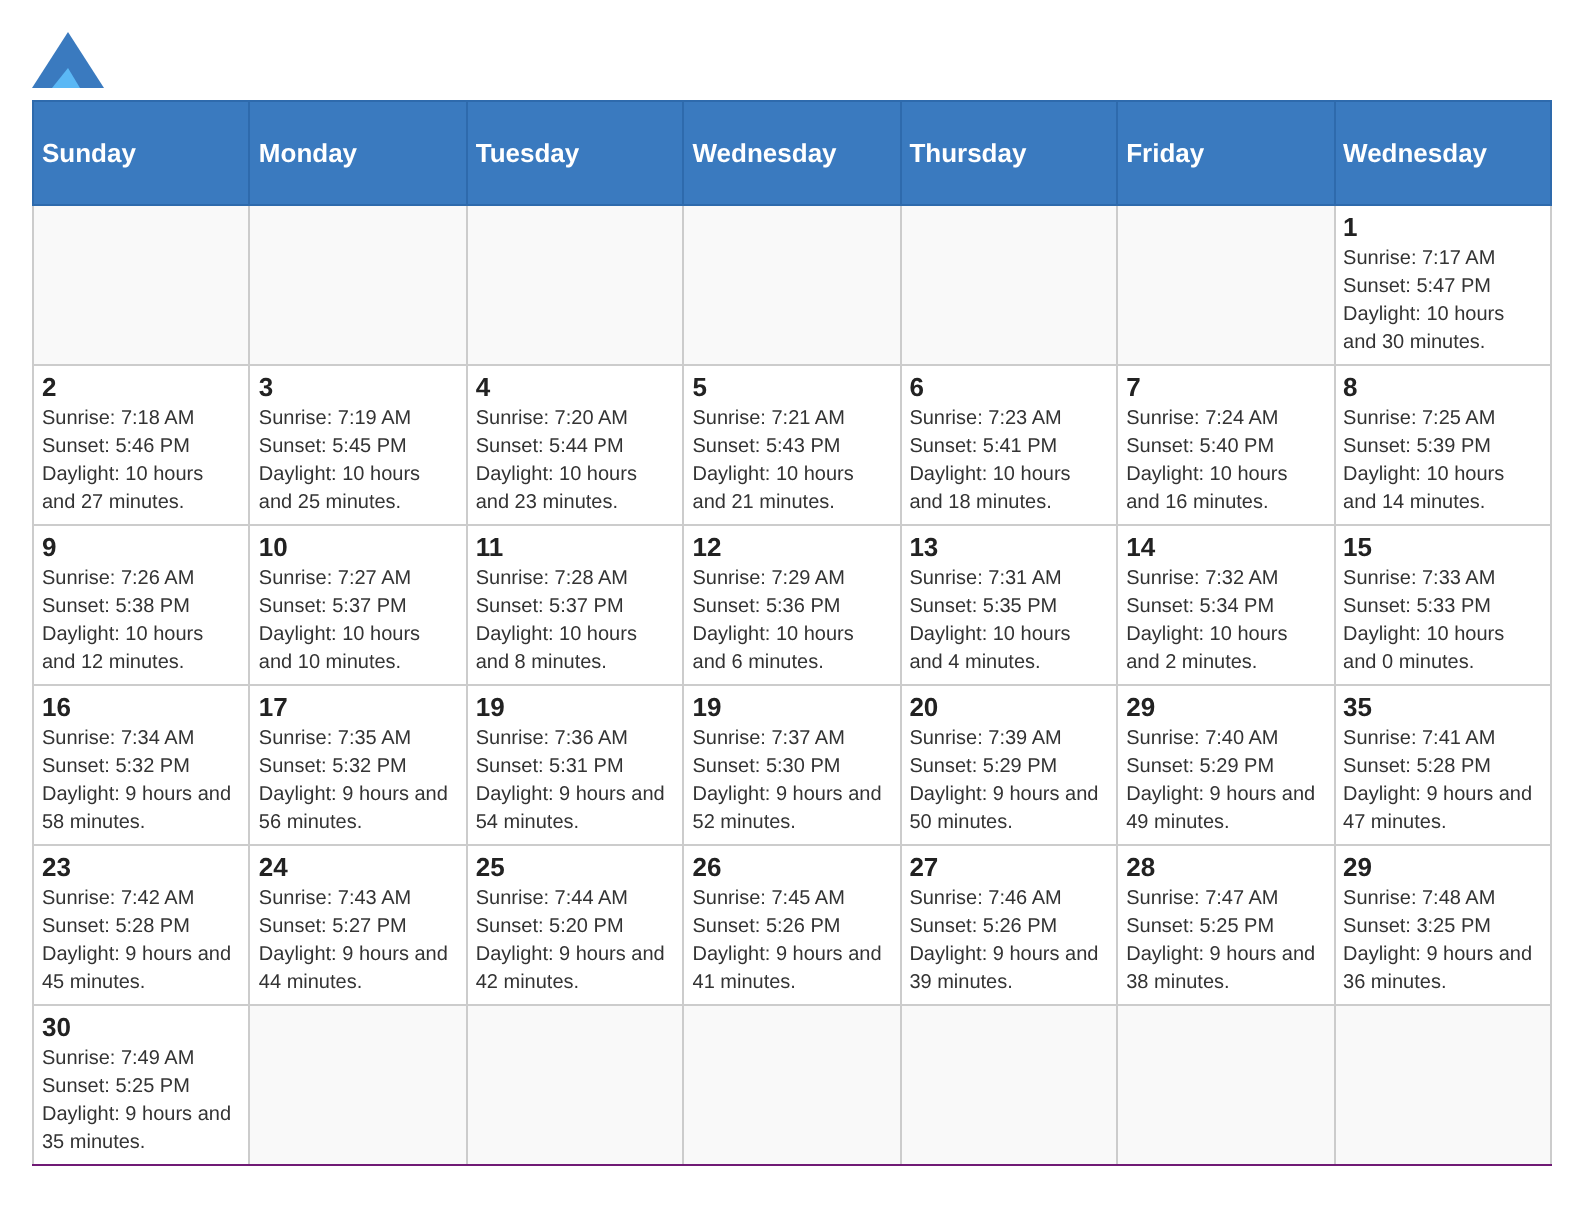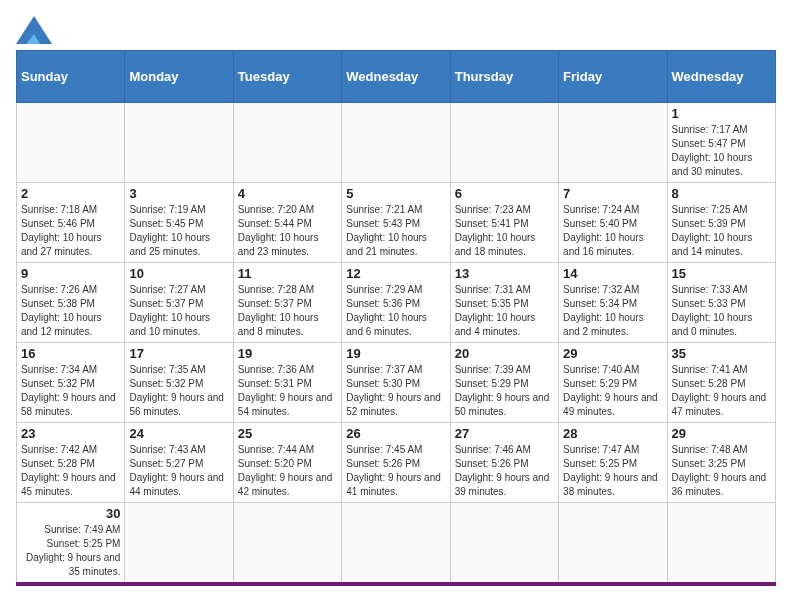--- a/index.html
+++ b/index.html
@@ -79,22 +79,21 @@
       font-weight: bold;
       margin-bottom: 2px;
       color: #222;
     }
     .day-info {
       font-size: 10px;
       color: #333;
       line-height: 1.4;
     }
     .last-row td {
-      border-bottom: 4px solid #701a75;
-      text-align: right;
+      border-bottom: 1px solid #701a75;
     }
   </style>
 </head>
 <body>
 
 <div class="header">
   <div class="logo">
     <div class="logo-blue-shape">
       <svg width="36" height="32" viewBox="0 0 36 32">
         <polygon points="0,28 18,0 36,28" fill="#3a7abf"></polygon>

